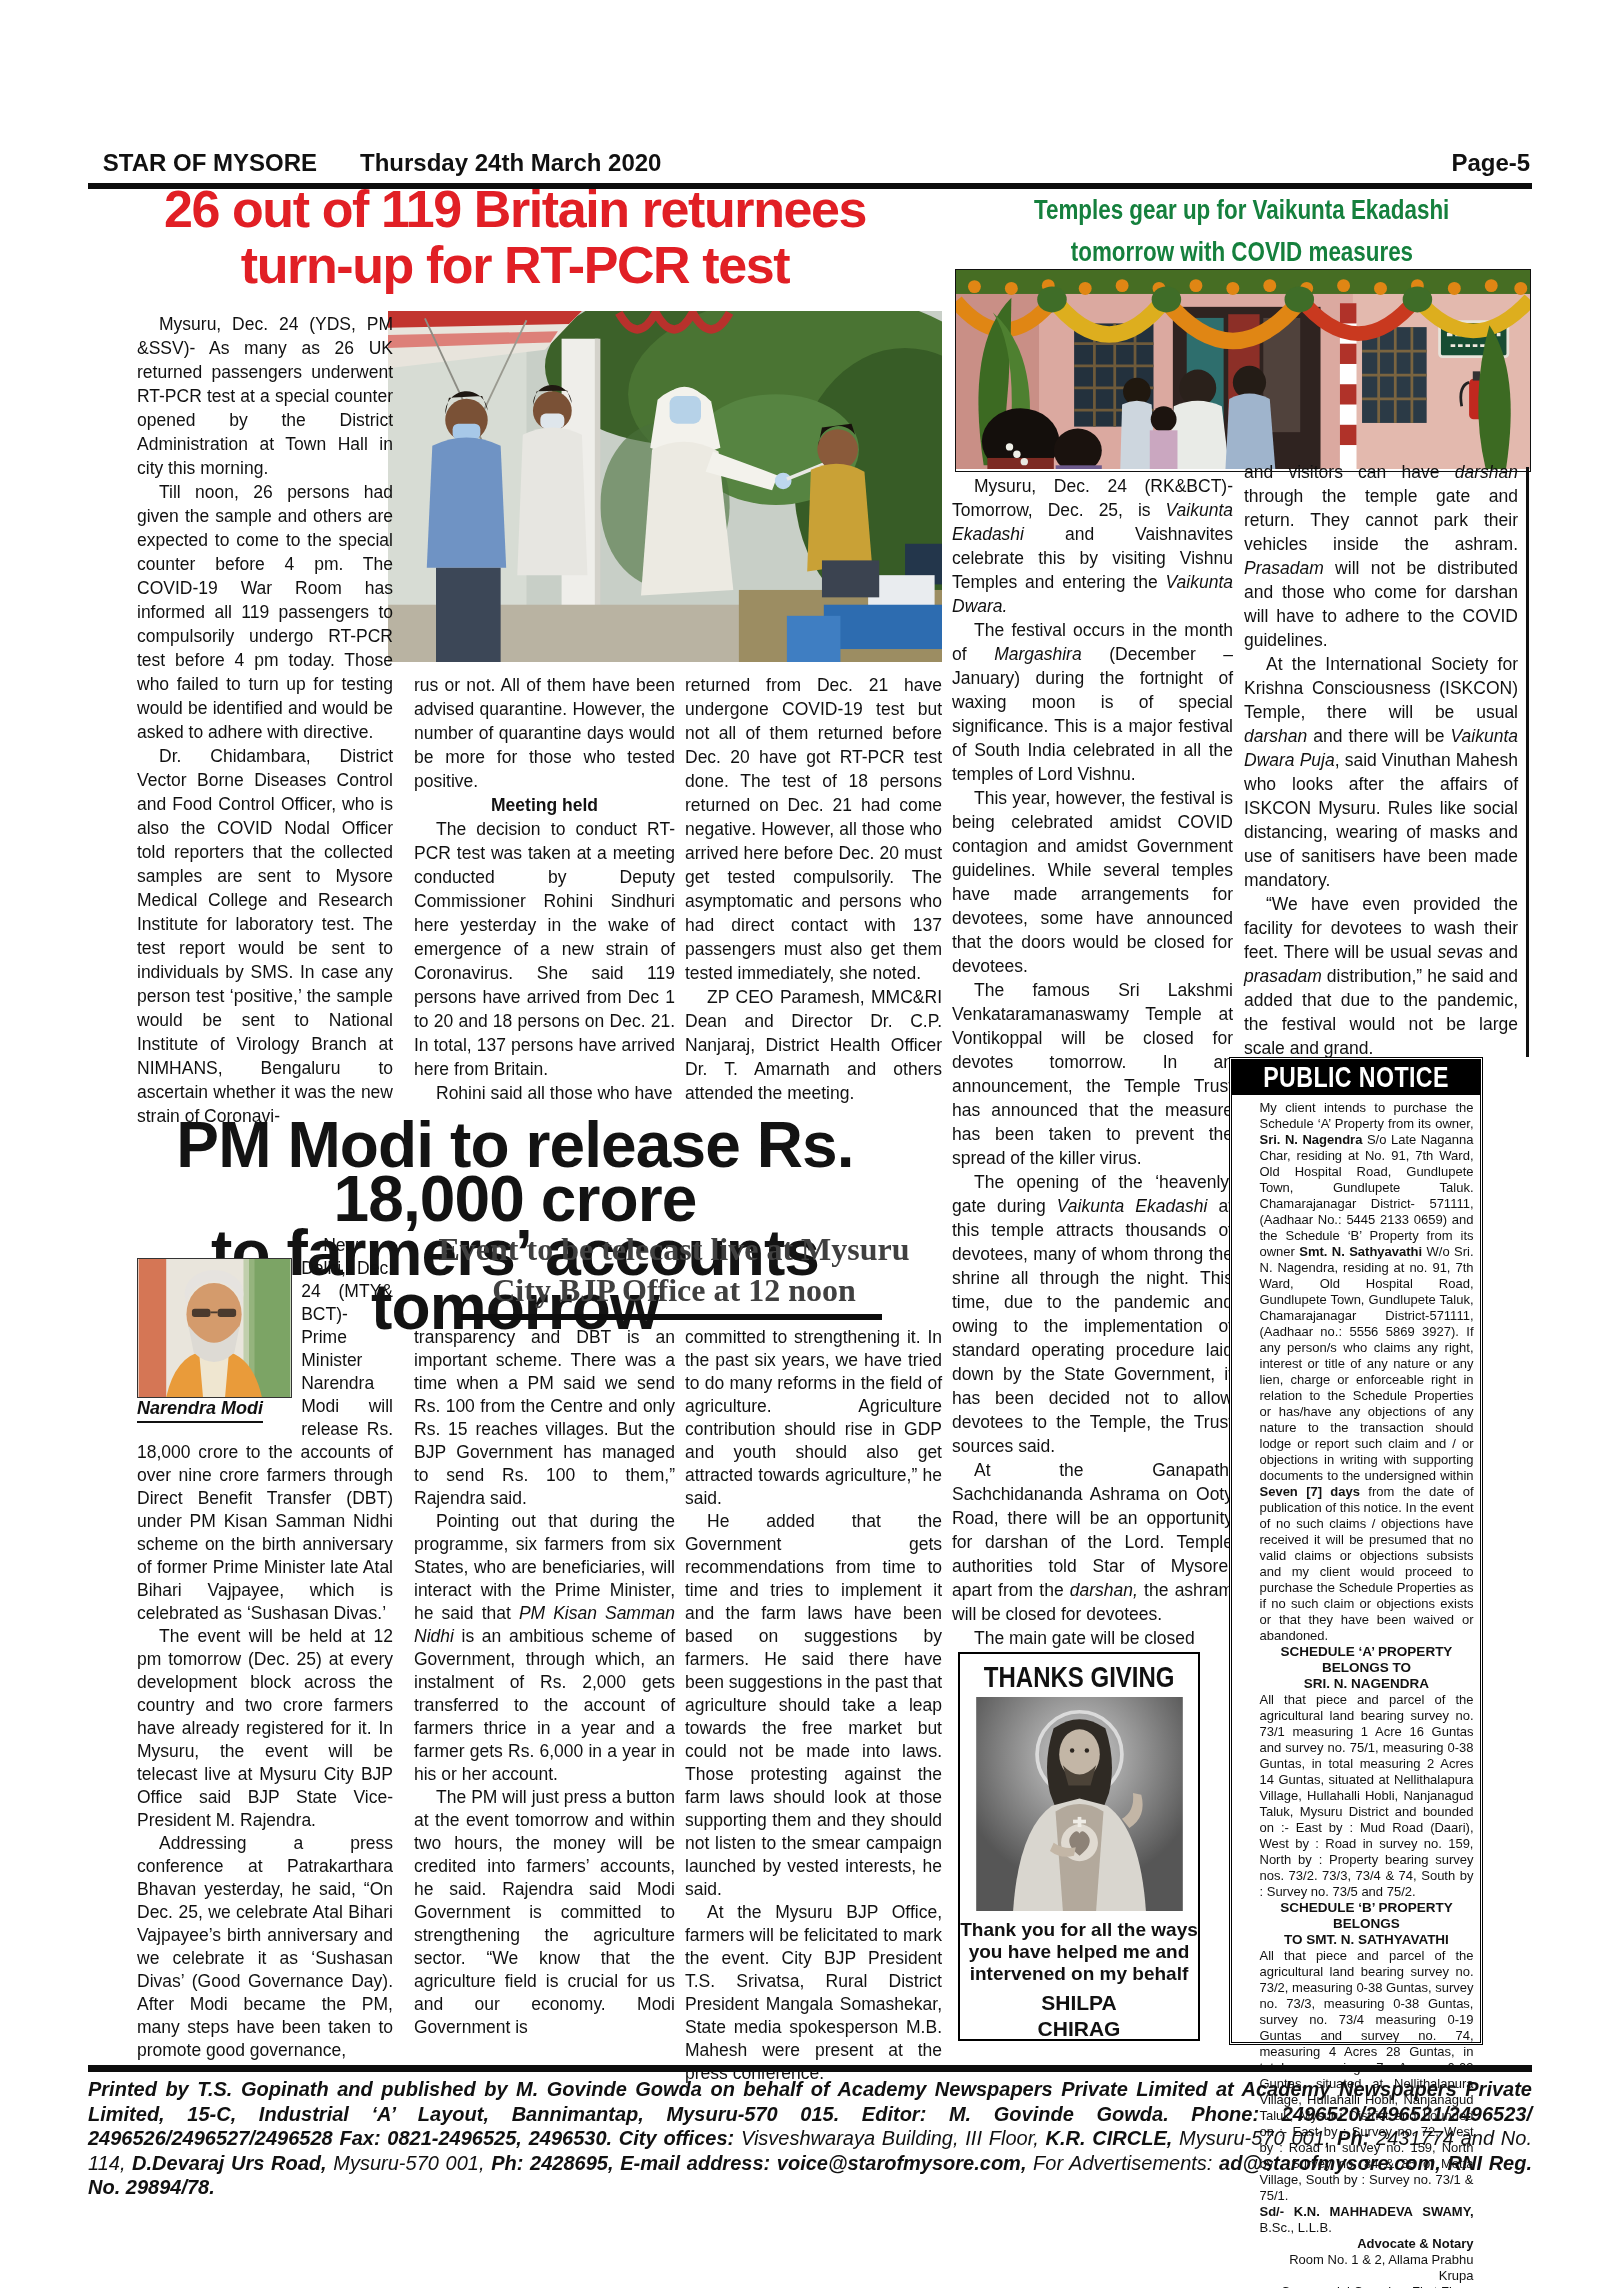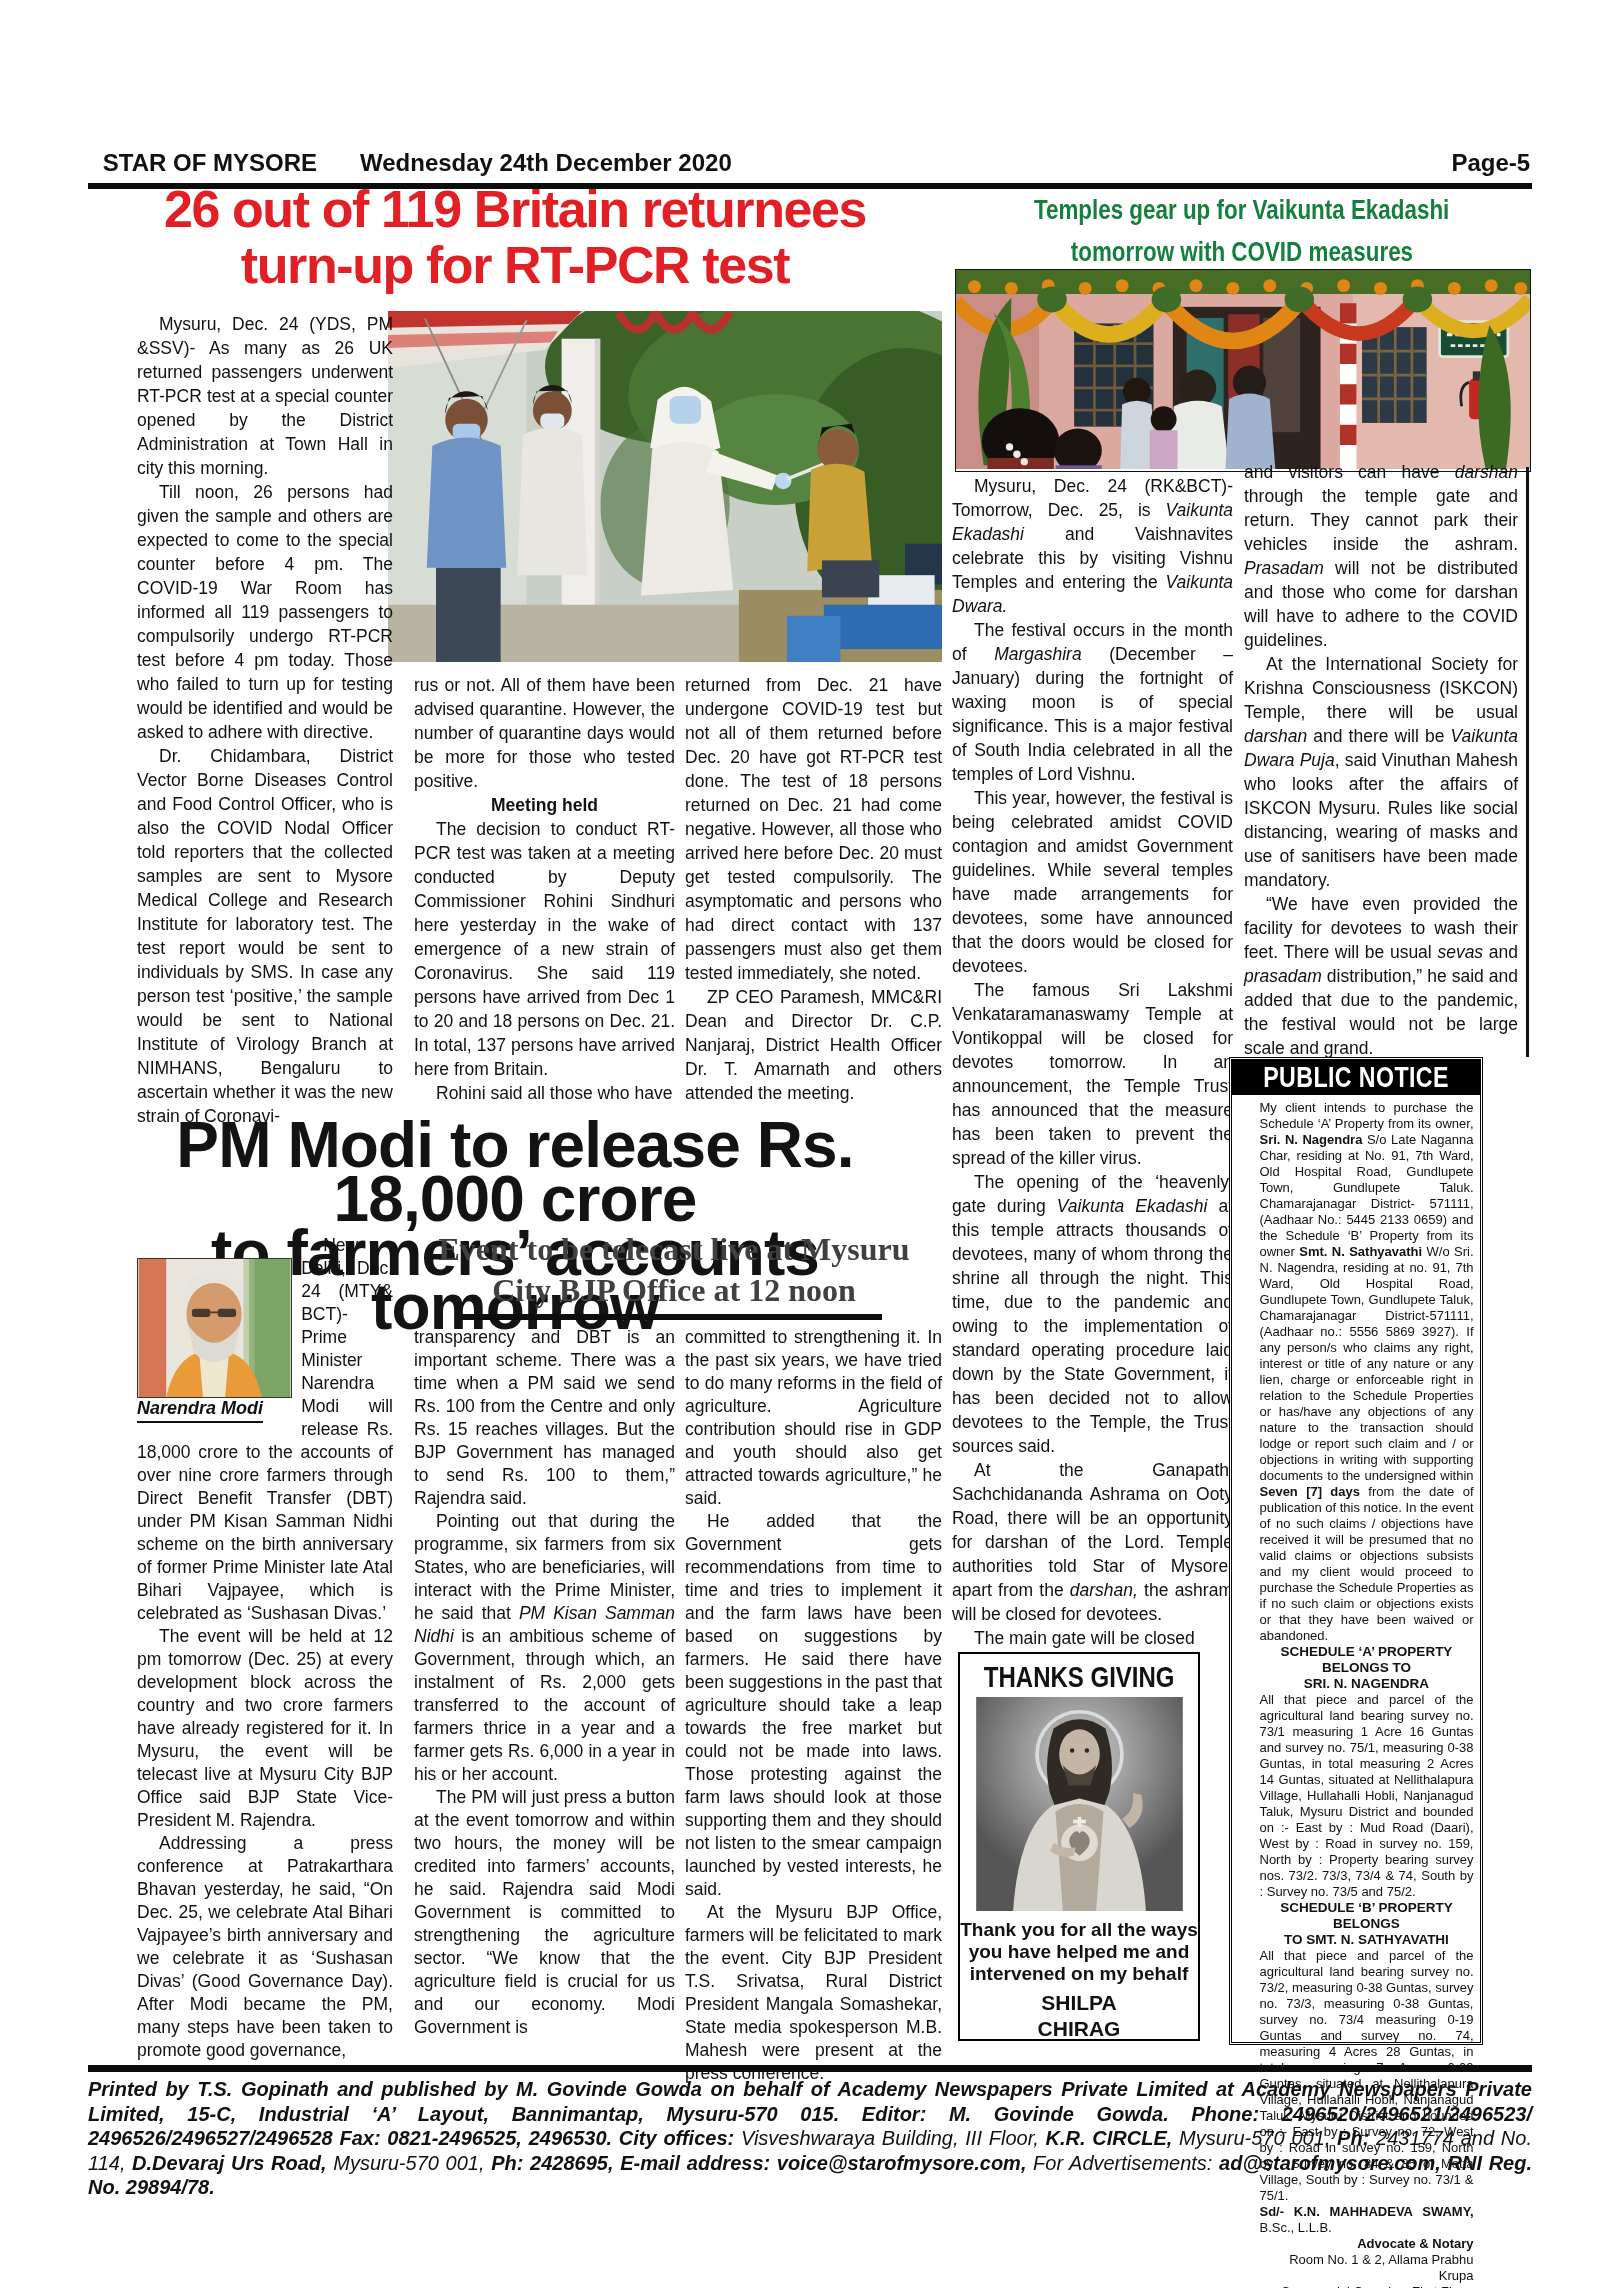--- a/index.html
+++ b/index.html
@@ -67,21 +67,21 @@
   #footer{left:88px;top:2077px;width:1444px;}
   #footer .para{font-size:20px;line-height:24.5px;text-align:justify;font-style:italic;font-weight:400;}
 </style>
 </head>
 <body>
 
 <div class="page">
 
   <div class="abs" id="masthead">
     <span class="paper">STAR OF MYSORE</span>
-    <span class="mdate">Wednesday 24th December 2020</span>
+    <span class="mdate">Thursday 24th March 2020</span>
     <span class="pageno">Page-5</span>
   </div>
 
   <div class="abs" id="a1-headline">
     <div>26 out of 119 Britain returnees</div>
     <div>turn-up for RT-PCR test</div>
   </div>
 
   <div class="abs" id="a1-photo">
     <svg viewBox="0 0 600 380" width="554" height="351" preserveAspectRatio="none">

